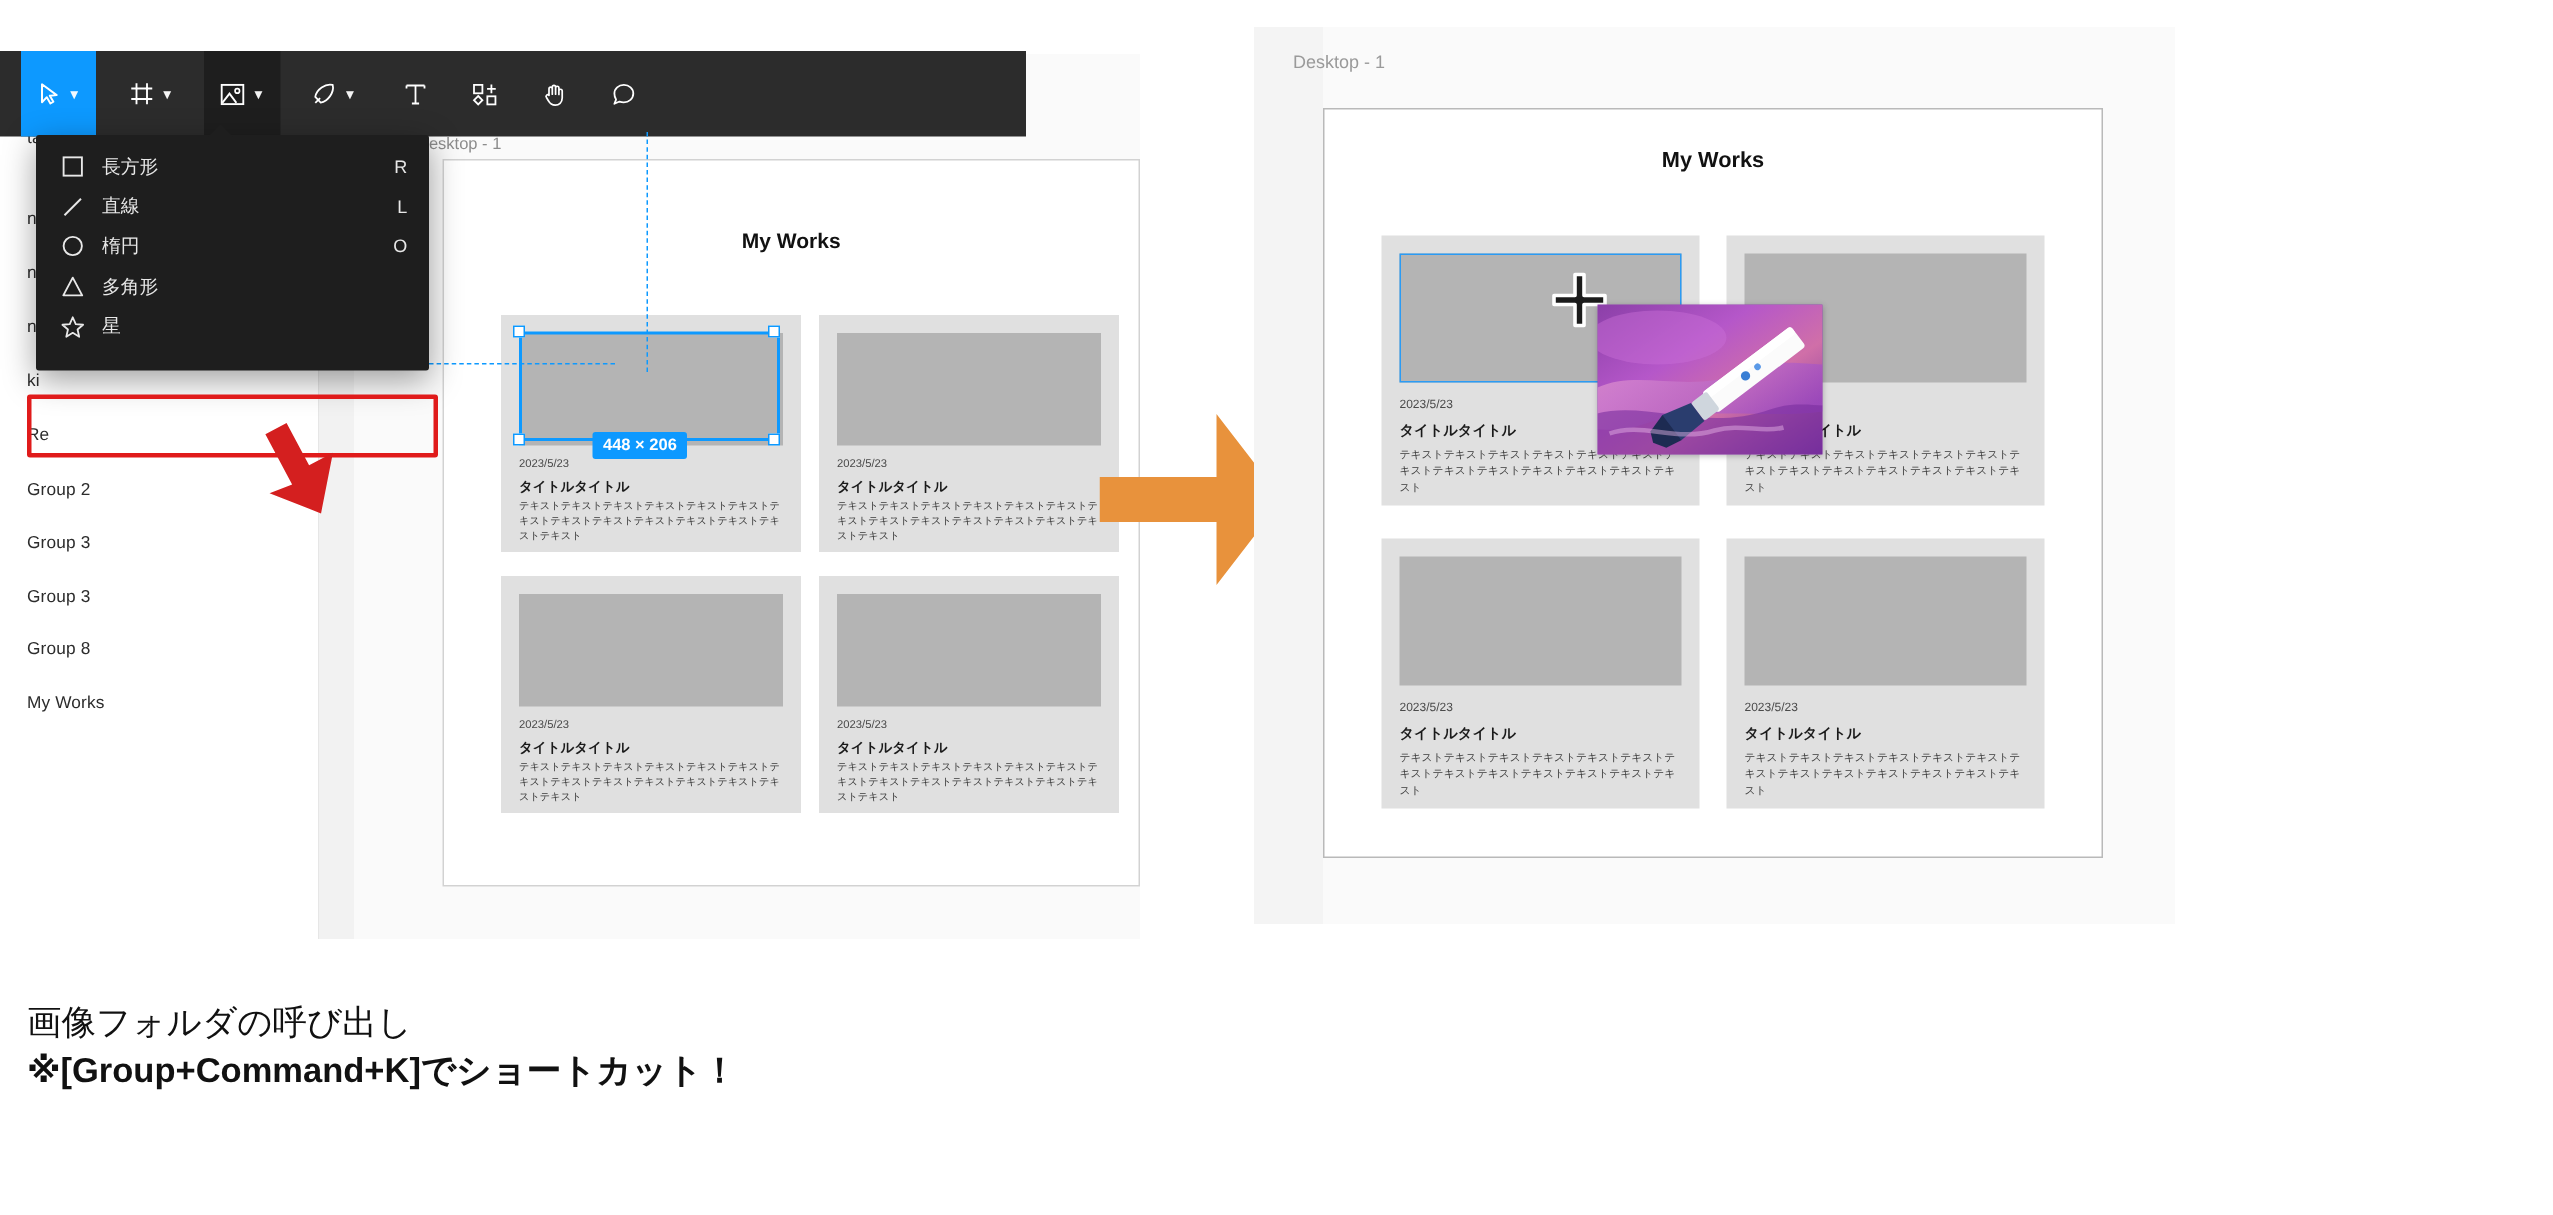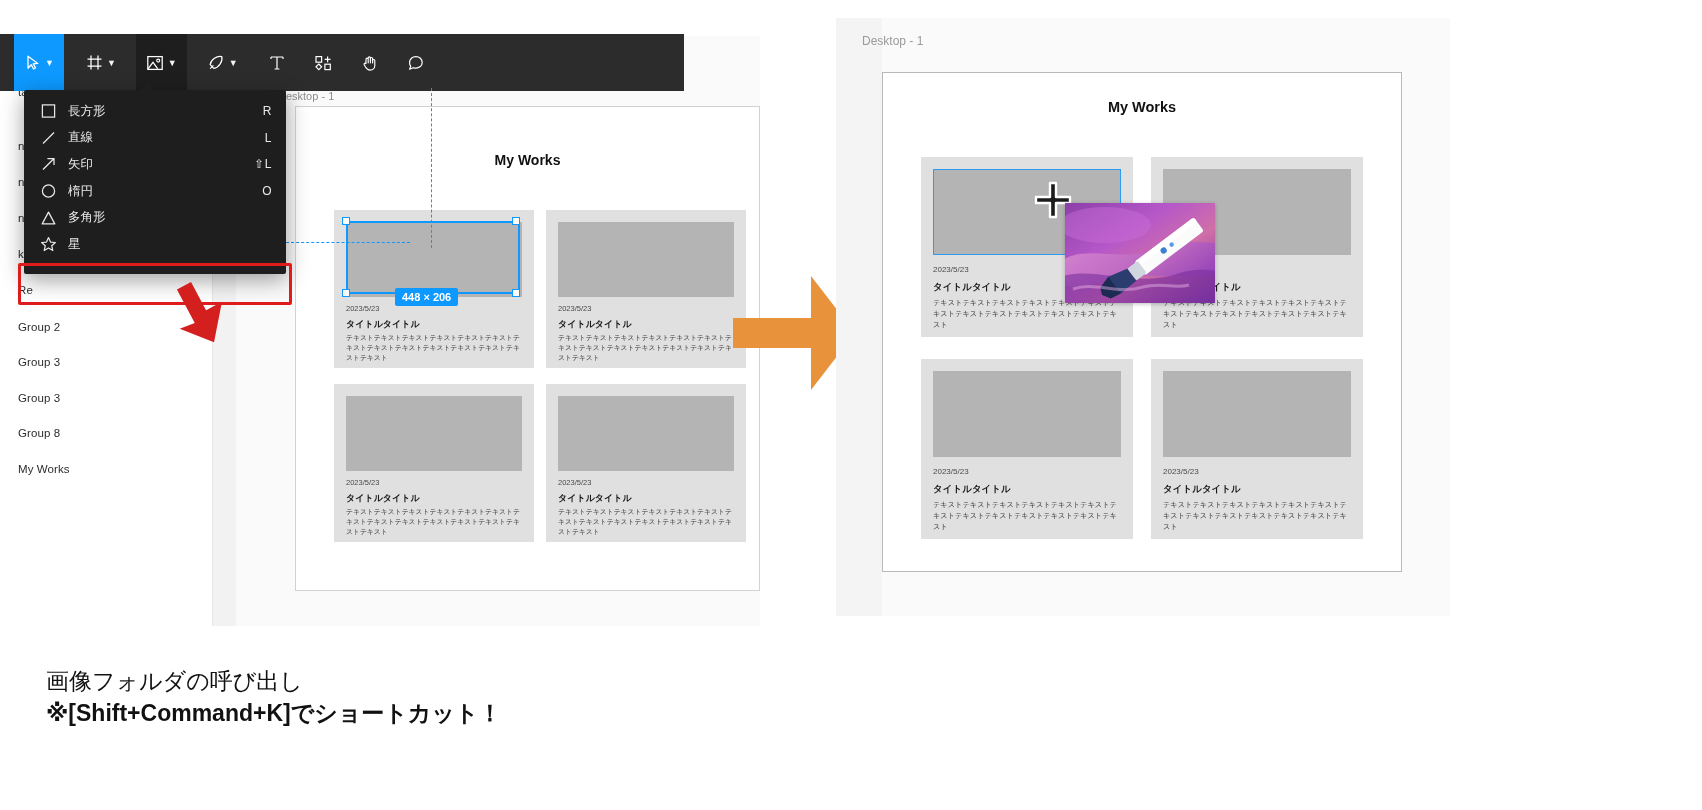--- a/index.html
+++ b/index.html
@@ -115,21 +115,21 @@
 
   
   .drag-thumb {
     position:absolute; left:1065px; top:203px; width:150px; height:100px; z-index:14;
     overflow:hidden; box-shadow:0 1px 4px rgba(0,0,0,.25);
     background:#9a4fb5;
   }
 
   
   .cap { position:absolute; color:#111; }
-  .cap-l { left:18px; top:666px; width:700px; font-size:23px; line-height:1.38;margin-left:28px; }
+  .cap-l { left:18px; top:666px; width:700px; font-size:23px; line-height:1.38; }
   .cap-l .b { font-weight:bold; }
   .cap-r { left:840px; top:666px; width:750px; font-size:21px; line-height:1.42; }
 </style>
 </head>
 <body>
 
 <div class="page">
 
   <div class="left-shot">
 
@@ -269,27 +269,20 @@
             </svg></span>
         <span>長方形</span>
         <span class="shk">R</span>
       </div>
       <div class="mi">
         <span class="ico"><svg width="17" height="17" viewBox="0 0 17 17">
               <path d="M3 14 L14 3" stroke="#e8e8e8" stroke-width="1.25"></path>
             </svg></span>
         <span>直線</span>
         <span class="shk">L</span>
-      </div>
-      <div class="mi">
-        <span class="ico"><svg width="17" height="17" viewBox="0 0 17 17">
-              <path d="M3 14 L14 3 M7.4 3 H14 V9.6" stroke="#e8e8e8" stroke-width="1.25" fill="none"></path>
-            </svg></span>
-        <span>矢印</span>
-        <span class="shk">⇧L</span>
       </div>
       <div class="mi">
         <span class="ico"><svg width="17" height="17" viewBox="0 0 17 17">
               <circle cx="8.5" cy="8.5" r="6.1" stroke="#e8e8e8" stroke-width="1.25" fill="none"></circle>
             </svg></span>
         <span>楕円</span>
         <span class="shk">O</span>
       </div>
       <div class="mi">
         <span class="ico"><svg width="17" height="17" viewBox="0 0 17 17">
@@ -392,17 +385,17 @@
         <circle cx="110" cy="52.5" r="2.2" fill="#5b9ae8"></circle>
         <path d="M60 45 L40 40 L33 50 L40 61 L60 60 Z" fill="#2a3d6e"></path>
         <path d="M40 40 L27 44 L24 51 L29 59 L40 61 Z" fill="#1d2b52"></path>
       </g>
       <path d="M8 86 C30 78 52 92 78 84 C96 79 110 86 124 82" stroke="#e8b8e8" stroke-width="3" fill="none" opacity="0.45"></path>
     </svg>
   </div>
 
   <div class="cap cap-l">
     <div>画像フォルダの呼び出し</div>
-    <div class="b">※[Shift+Command+K]でショートカット！</div>
+    <div class="b">※[Group+Command+K]でショートカット！</div>
   </div>
 
 
 </div>
 
 </body></html>

